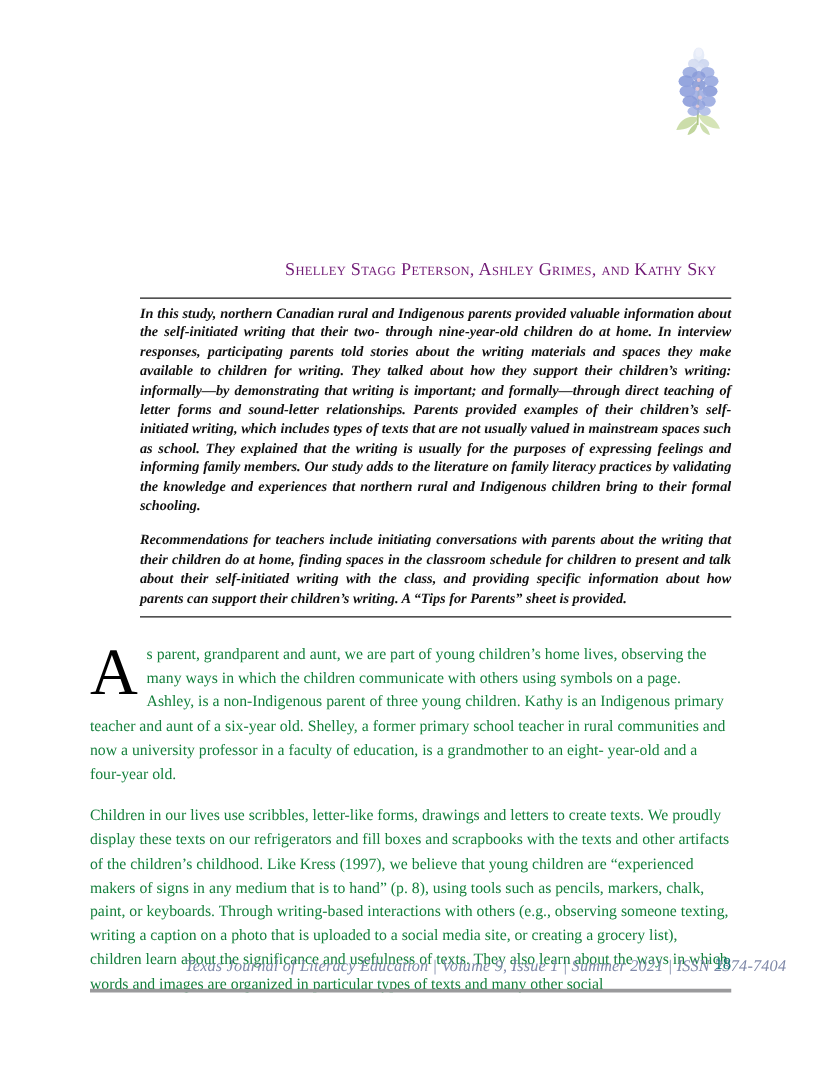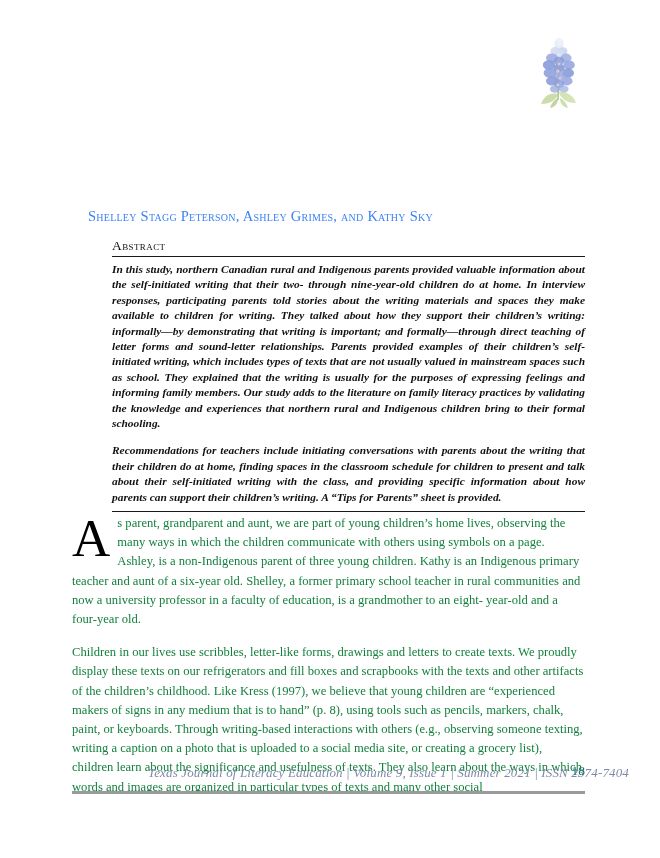--- a/index.html
+++ b/index.html
@@ -50,27 +50,27 @@
     font-variant: small-caps;
     letter-spacing: 0.3px;
     color: #0c0c0c;
     text-align: left;
   }
 
   
   .authors {
     position: absolute;
     top: 208px;
-    left: 88px;
-    width: 513px;
-    text-align: left;
+    left: 60px;
+    width: 513px;
+    text-align: right;
     font-size: 14.5px;
     font-variant: small-caps;
     letter-spacing: 0.25px;
-    color: #3b82f6;
+    color: #701a75;
   }
 
   
   .abstract {
     position: absolute;
     top: 238px;
     left: 112px;
     width: 473px;
   }
   .abstract-heading {
@@ -200,21 +200,20 @@
         <circle cx="32" cy="44" r="1.6" fill="#e7c0cd" opacity="0.85"></circle>
         <circle cx="30" cy="51" r="1.4" fill="#ebc9d4" opacity="0.8"></circle>
       </g>
     </svg>
   </div>
 
 
   <div class="authors">Shelley Stagg Peterson, Ashley Grimes, and Kathy Sky</div>
 
   <section class="abstract">
-    <div class="abstract-heading">Abstract</div>
     <hr class="rule-dark">
     <div class="abstract-body">
       <p>In this study, northern Canadian rural and Indigenous parents provided valuable information about the self-initiated writing that their two- through nine-year-old children do at home. In interview responses, participating parents told stories about the writing materials and spaces they make available to children for writing. They talked about how they support their children’s writing: informally—by demonstrating that writing is important; and formally—through direct teaching of letter forms and sound-letter relationships. Parents provided examples of their children’s self-initiated writing, which includes types of texts that are not usually valued in mainstream spaces such as school. They explained that the writing is usually for the purposes of expressing feelings and informing family members. Our study adds to the literature on family literacy practices by validating the knowledge and experiences that northern rural and Indigenous children bring to their formal schooling.</p>
       <p>Recommendations for teachers include initiating conversations with parents about the writing that their children do at home, finding spaces in the classroom schedule for children to present and talk about their self-initiated writing with the class, and providing specific information about how parents can support their children’s writing. A “Tips for Parents” sheet is provided.</p>
     </div>
     <hr class="rule-dark bottom">
   </section>
 
   <section class="body-text">
     <p class="dropcap-para">As parent, grandparent and aunt, we are part of young children’s home lives, observing the many ways in which the children communicate with others using symbols on a page. Ashley, is a non-Indigenous parent of three young children. Kathy is an Indigenous primary teacher and aunt of a six-year old. Shelley, a former primary school teacher in rural communities and now a university professor in a faculty of education, is a grandmother to an eight- year-old and a four-year old.</p>

